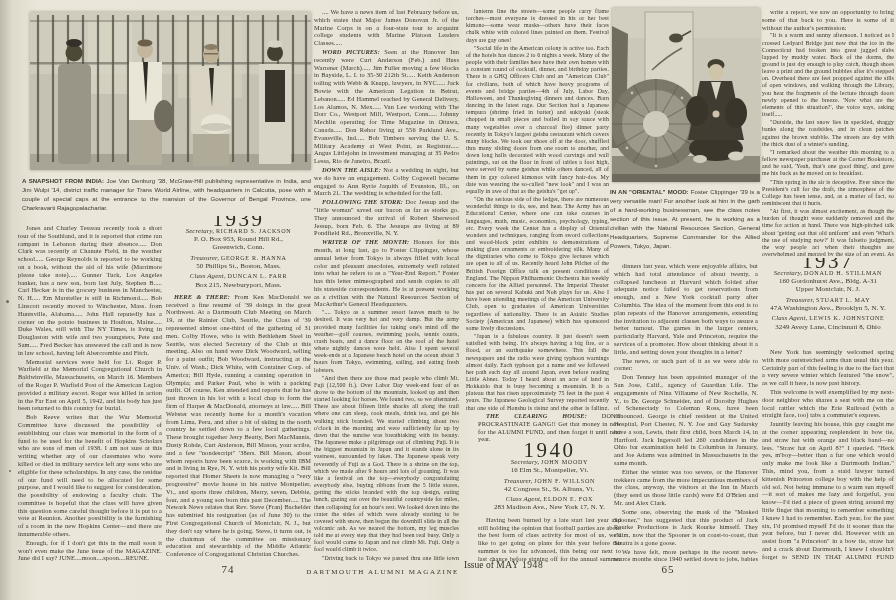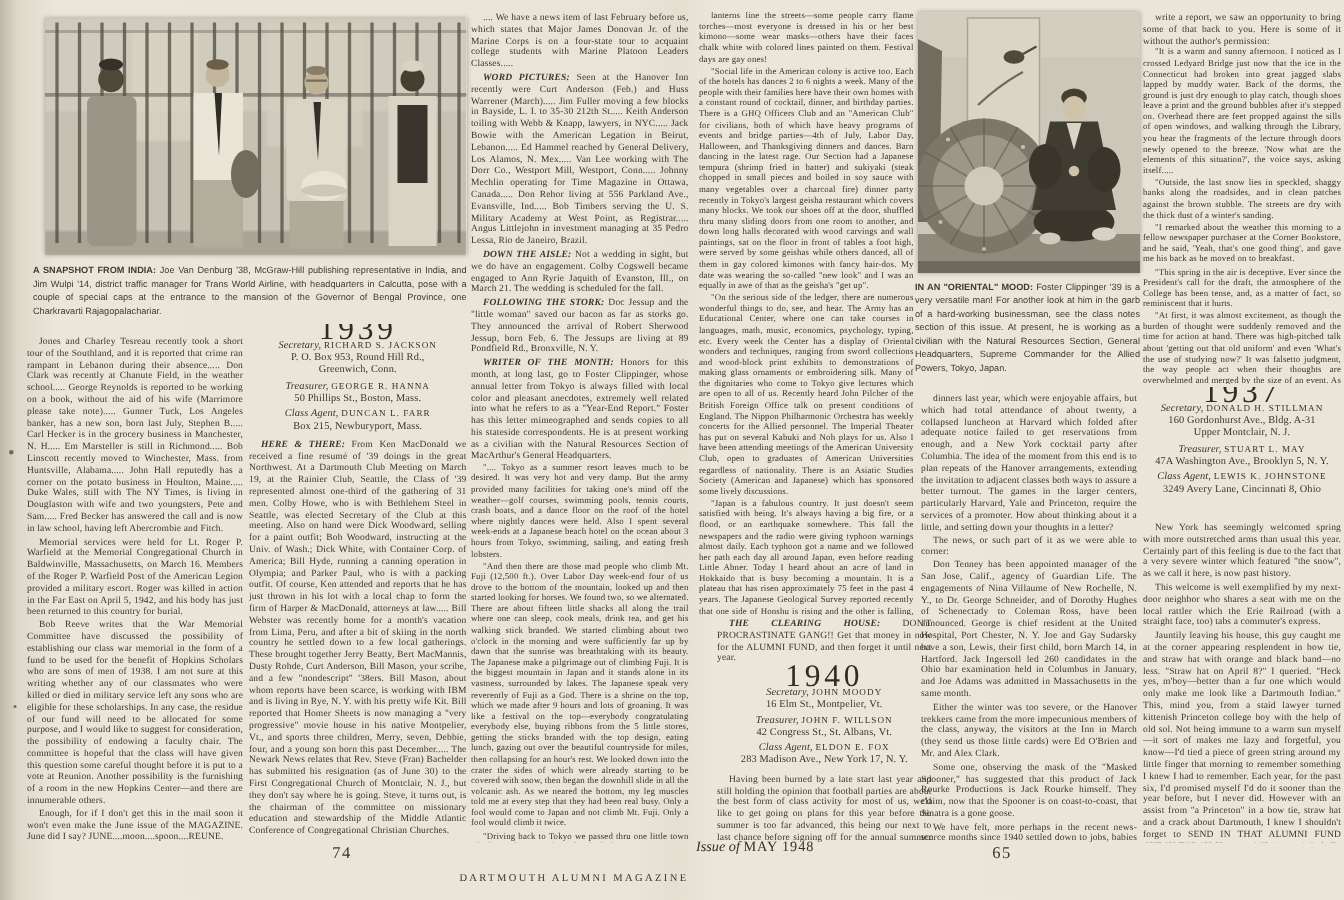--- a/index.html
+++ b/index.html
@@ -19,21 +19,21 @@
   .off-name{font-size:6.1px;letter-spacing:.7px;}
   .off-addr{font-size:6.9px;line-height:8.3px;}
   .photo{position:absolute;box-shadow:0 0 3px rgba(60,55,40,.4);}
   .photo svg{display:block;}
   .caption{position:absolute;font-family:"Liberation Sans","DejaVu Sans",sans-serif;
        font-size:6.1px;line-height:9px;text-align:justify;color:#3d3a32;}
   .caption .cap-lead{font-weight:bold;}
   .pgnum{position:absolute;font-size:11px;letter-spacing:1px;text-align:center;width:40px;}
   .mag-title{position:absolute;font-size:7px;letter-spacing:1.6px;text-align:right;color:#3a372f;}
   .issue-line{position:absolute;font-size:9.5px;color:#34312a;}
-  .issue-label{font-style:italic;}
+  .issue-label{}
   .issue-date{letter-spacing:.6px;}
   .speck{position:absolute;background:#6e6a5d;border-radius:50%;}
 </style>
 </head>
 <body>
 
 <div id="spread">
 
   <div class="photo" style="left:30px;top:12px;">
     <svg width="281" height="158" viewBox="0 0 281 158">
@@ -142,21 +142,21 @@
       <p><span class="lead">WORD PICTURES: </span>Seen at the Hanover Inn recently were Curt Anderson (Feb.) and Huss Warrener (March)..... Jim Fuller moving a few blocks in Bayside, L. I. to 35-30 212th St..... Keith Anderson toiling with Webb &amp; Knapp, lawyers, in NYC..... Jack Bowie with the American Legation in Beirut, Lebanon..... Ed Hammel reached by General Delivery, Los Alamos, N. Mex..... Van Lee working with The Dorr Co., Westport Mill, Westport, Conn..... Johnny Mechlin operating for Time Magazine in Ottawa, Canada..... Don Rehor living at 556 Parkland Ave., Evansville, Ind..... Bob Timbers serving the U. S. Military Academy at West Point, as Registrar..... Angus Littlejohn in investment managing at 35 Pedro Lessa, Rio de Janeiro, Brazil.</p>
       <p><span class="lead">DOWN THE AISLE: </span>Not a wedding in sight, but we do have an engagement. Colby Cogswell became engaged to Ann Ryrie Jaquith of Evanston, Ill., on March 21. The wedding is scheduled for the fall.</p>
       <p><span class="lead">FOLLOWING THE STORK: </span>Doc Jessup and the "little woman" saved our bacon as far as storks go. They announced the arrival of Robert Sherwood Jessup, born Feb. 6. The Jessups are living at 89 Pondfield Rd., Bronxville, N. Y.</p>
       <p><span class="lead">WRITER OF THE MONTH: </span>Honors for this month, at long last, go to Foster Clippinger, whose annual letter from Tokyo is always filled with local color and pleasant anecdotes, extremely well related into what he refers to as a "Year-End Report." Foster has this letter mimeographed and sends copies to all his stateside correspondents. He is at present working as a civilian with the Natural Resources Section of MacArthur's General Headquarters.</p>
       <p class="fine">".... Tokyo as a summer resort leaves much to be desired. It was very hot and very damp. But the army provided many facilities for taking one's mind off the weather—golf courses, swimming pools, tennis courts, crash boats, and a dance floor on the roof of the hotel where nightly dances were held. Also I spent several week-ends at a Japanese beach hotel on the ocean about 3 hours from Tokyo, swimming, sailing, and eating fresh lobsters.</p>
       <p class="fine">"And then there are those mad people who climb Mt. Fuji (12,500 ft.). Over Labor Day week-end four of us drove to the bottom of the mountain, looked up and then started looking for horses. We found two, so we alternated. There are about fifteen little shacks all along the trail where one can sleep, cook meals, drink tea, and get his walking stick branded. We started climbing about two o'clock in the morning and were sufficiently far up by dawn that the sunrise was breathtaking with its beauty. The Japanese make a pilgrimage out of climbing Fuji. It is the biggest mountain in Japan and it stands alone in its vastness, surrounded by lakes. The Japanese speak very reverently of Fuji as a God. There is a shrine on the top, which we made after 9 hours and lots of groaning. It was like a festival on the top—everybody congratulating everybody else, buying ribbons from the 5 little stores, getting the sticks branded with the top design, eating lunch, gazing out over the beautiful countryside for miles, then collapsing for an hour's rest. We looked down into the crater the sides of which were already starting to be covered with snow, then began the downhill slide in all the volcanic ash. As we neared the bottom, my leg muscles told me at every step that they had been real busy. Only a fool would come to Japan and not climb Mt. Fuji. Only a fool would climb it twice.</p>
       <p class="fine">"Driving back to Tokyo we passed thru one little town which was having a festival, which the Japanese seem to be able to do on the slightest provocation—platforms erected in the streets, dancing on the platform and chain dancing all around it—some chains of people are two blocks long, and weird music from big tom-toms and samisens (similar to banjos, but only 3 strings). Japanese</p>
     </div>
 
   <div class="pgnum" style="left:208px;top:563px;">74</div>
-  <div class="mag-title" style="left:296px;top:581px;width:163px;">DARTMOUTH ALUMNI MAGAZINE</div>
+  <div class="mag-title" style="left:296px;top:568px;width:163px;">DARTMOUTH ALUMNI MAGAZINE</div>
 
   <div class="col" style="left:466px;top:8px;width:143px;height:402px;">
       <p class="fine">lanterns line the streets—some people carry flame torches—most everyone is dressed in his or her best kimono—some wear masks—others have their faces chalk white with colored lines painted on them. Festival days are gay ones!</p>
       <p class="fine">"Social life in the American colony is active too. Each of the hotels has dances 2 to 6 nights a week. Many of the people with their families here have their own homes with a constant round of cocktail, dinner, and birthday parties. There is a GHQ Officers Club and an "American Club" for civilians, both of which have heavy programs of events and bridge parties—4th of July, Labor Day, Halloween, and Thanksgiving dinners and dances. Barn dancing in the latest rage. Our Section had a Japanese tempura (shrimp fried in batter) and sukiyaki (steak chopped in small pieces and boiled in soy sauce with many vegetables over a charcoal fire) dinner party recently in Tokyo's largest geisha restaurant which covers many blocks. We took our shoes off at the door, shuffled thru many sliding doors from one room to another, and down long halls decorated with wood carvings and wall paintings, sat on the floor in front of tables a foot high, were served by some geishas while others danced, all of them in gay colored kimonos with fancy hair-dos. My date was wearing the so-called "new look" and I was an equally in awe of that as the geisha's "get up".</p>
       <p class="fine">"On the serious side of the ledger, there are numerous wonderful things to do, see, and hear. The Army has an Educational Center, where one can take courses in languages, math, music, economics, psychology, typing, etc. Every week the Center has a display of Oriental wonders and techniques, ranging from sword collections and wood-block print exhibits to demonstrations of making glass ornaments or embroidering silk. Many of the dignitaries who come to Tokyo give lectures which are open to all of us. Recently heard John Pilcher of the British Foreign Office talk on present conditions of England. The Nippon Philharmonic Orchestra has weekly concerts for the Allied personnel. The Imperial Theater has put on several Kabuki and Noh plays for us. Also I have been attending meetings of the American University Club, open to graduates of American Universities regardless of nationality. There is an Asiatic Studies Society (American and Japanese) which has sponsored some lively discussions.</p>
       <p class="fine">"Japan is a fabulous country. It just doesn't seem satisfied with being. It's always having a big fire, or a flood, or an earthquake somewhere. This fall the newspapers and the radio were giving typhoon warnings almost daily. Each typhoon got a name and we followed her path each day all around Japan, even before reading Little Abner. Today I heard about an acre of land in Hokkaido that is busy becoming a mountain. It is a plateau that has risen approximately 75 feet in the past 4 years. The Japanese Geological Survey reported recently that one side of Honshu is rising and the other is falling, both at alarming rates and, consequently, another big earthquake like the one in 1925 is anticipated.</p>
     </div>
 
   <div class="col" style="left:478px;top:412px;width:143px;height:150px;">
     <div>

